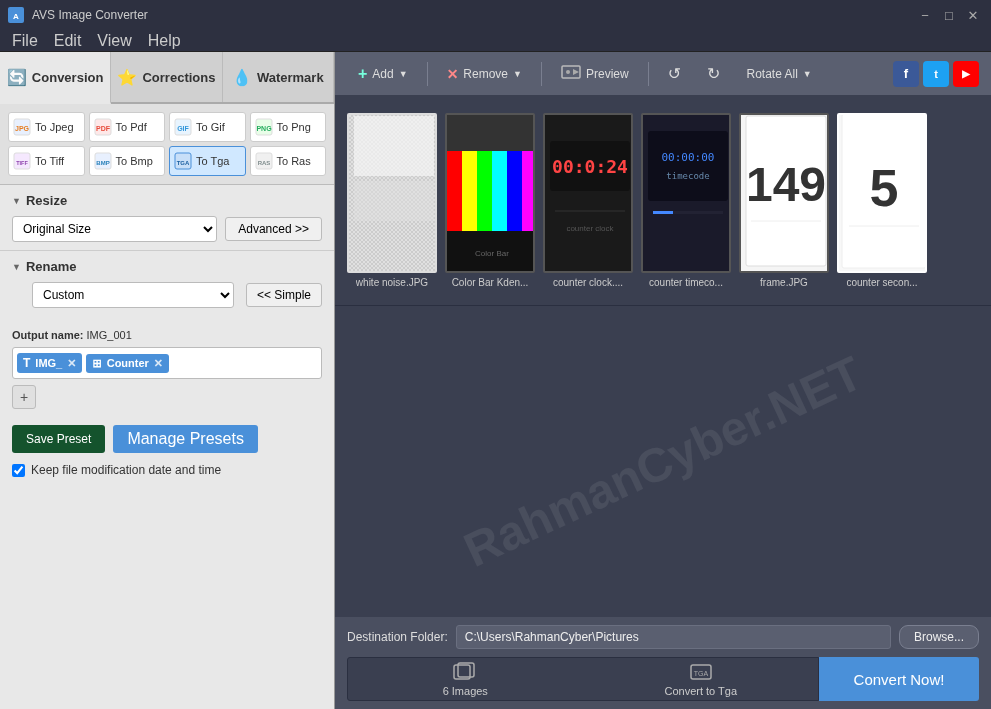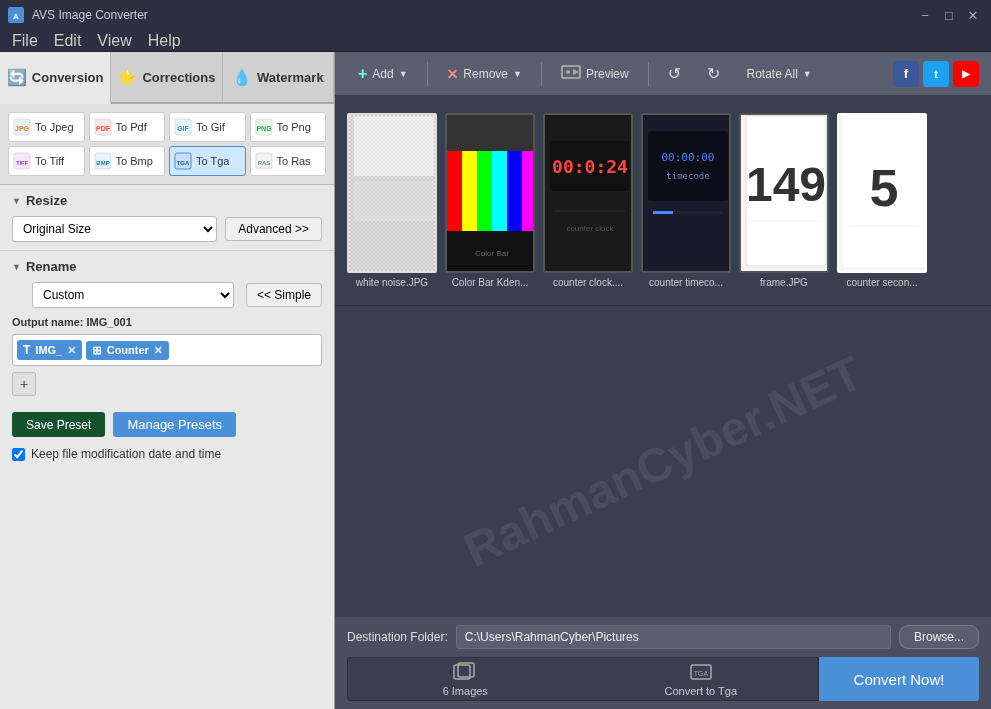--- a/index.html
+++ b/index.html
@@ -44,38 +44,38 @@
     
     .section { padding: 8px 12px; }
     .section-header { display: flex; align-items: center; gap: 5px; font-weight: bold; color: #333; margin-bottom: 8px; font-size: 13px; }
     .triangle { font-size: 9px; color: #666; }
 
     .resize-row { display: flex; gap: 8px; align-items: center; }
     .resize-select { flex: 1; padding: 4px 6px; border: 1px solid #bbb; border-radius: 3px; background: white; font-size: 12px; }
     .advanced-btn { padding: 4px 12px; background: #f0f0f0; border: 1px solid #bbb; border-radius: 3px; cursor: pointer; font-size: 12px; white-space: nowrap; }
 
     .rename-section { padding: 8px 12px; border-top: 1px solid #ccc; }
-    .rename-row { display: flex; gap: 12px; align-items: center; margin-bottom: 8px; padding-left: 20px; }
+    .rename-row { display: flex; gap: 12px; align-items: center; margin-bottom: 21px; padding-left: 20px; }
     .rename-select { flex: 1; padding: 4px 6px; border: 1px solid #bbb; border-radius: 3px; background: white; font-size: 12px; }
     .simple-btn { padding: 4px 10px; background: #f0f0f0; border: 1px solid #bbb; border-radius: 3px; cursor: pointer; font-size: 12px; }
     .output-name-label { font-size: 11px; color: #333; margin-bottom: 6px; }
     .output-name-label span { font-weight: bold; }
 
     
     .token-row { display: flex; gap: 4px; align-items: center; flex-wrap: wrap; padding: 4px; background: white; border: 1px solid #bbb; border-radius: 3px; min-height: 32px; }
     .token { display: flex; align-items: center; gap: 3px; border-radius: 3px; padding: 3px 6px; font-size: 11px; font-weight: bold; cursor: default; }
     .token-text { background: #4a90d9; color: white; }
     .token-counter { background: #4a90d9; color: white; }
     .token-remove { cursor: pointer; font-size: 11px; margin-left: 2px; opacity: 0.8; }
 
     .add-token-btn { width: 24px; height: 24px; background: #e0e0e0; border: 1px solid #bbb; border-radius: 3px; display: flex; align-items: center; justify-content: center; cursor: pointer; font-size: 14px; color: #555; margin-top: 6px; }
 
     .preset-row { display: flex; gap: 8px; margin-top: 8px; padding: 0 12px; }
     .preset-btn { padding: 5px 14px; background: #14532d; border: none; border-radius: 3px; color: white; cursor: pointer; font-size: 12px; }
-    .manage-btn { padding: 5px 14px; background: #4a90d9; border: none; border-radius: 3px; color: white; cursor: pointer; font-size: 13px; }
+    .manage-btn { padding: 5px 14px; background: #4a90d9; border: none; border-radius: 3px; color: white; cursor: pointer; font-size: 16px; }
 
     .checkbox-row { display: flex; align-items: center; gap: 6px; padding: 10px 12px; color: #333; font-size: 12px; }
     .checkbox-row input[type="checkbox"] { cursor: pointer; }
 
     
     .right-panel { flex: 1; display: flex; flex-direction: column; background: #4a4f60; }
 
     
     .toolbar { background: #5a5f70; height: 44px; display: flex; align-items: center; padding: 0 12px; gap: 4px; border-bottom: 1px solid #3a3f50; }
     .toolbar-btn { display: flex; align-items: center; gap: 5px; padding: 5px 10px; background: transparent; border: 1px solid transparent; border-radius: 3px; color: #ddd; cursor: pointer; font-size: 12px; }
@@ -253,21 +253,21 @@
         <span class="triangle">▼</span>
         <span>Rename</span>
       </div>
       <div class="rename-row">
         <select class="rename-select">
           <option>Custom</option>
         </select>
         <button class="simple-btn">&lt;&lt; Simple</button>
       </div>
       <div class="output-name-label">
-        <span>Output name: </span><span style="font-weight:bold;text-align:right;">IMG_001</span>
+        <span>Output name: </span><span style="font-weight:normal;text-align:right;">IMG_001</span>
       </div>
       <div class="token-row">
         <div class="token token-text">
           <span style="font-size:12px;margin-right:2px;">T</span>
           <span>IMG_</span>
           <span class="token-remove">✕</span>
         </div>
         <div class="token token-counter">
           <span style="font-size:11px;margin-right:2px;">⊞</span>
           <span>Counter</span>

